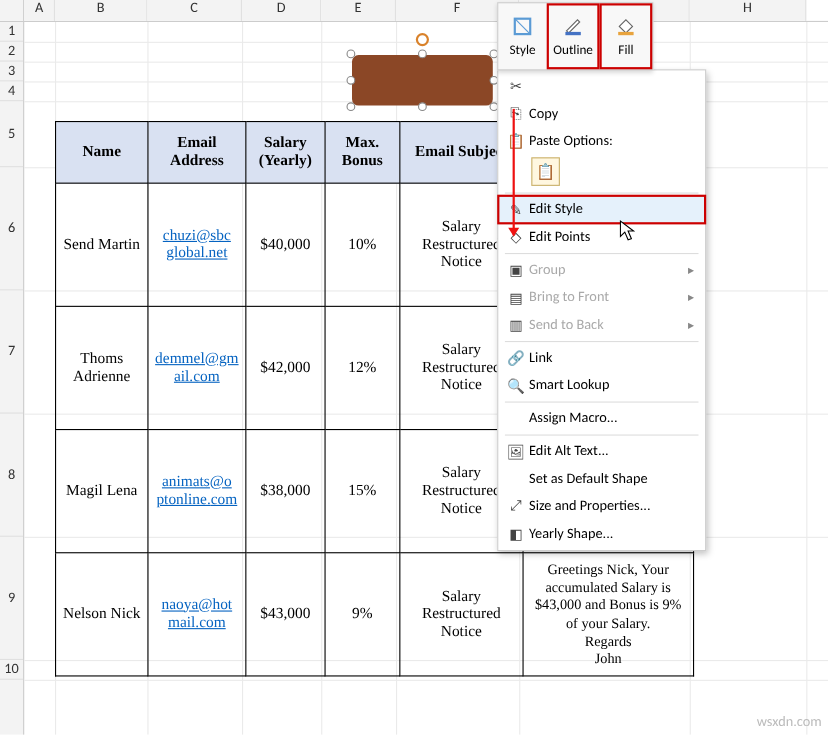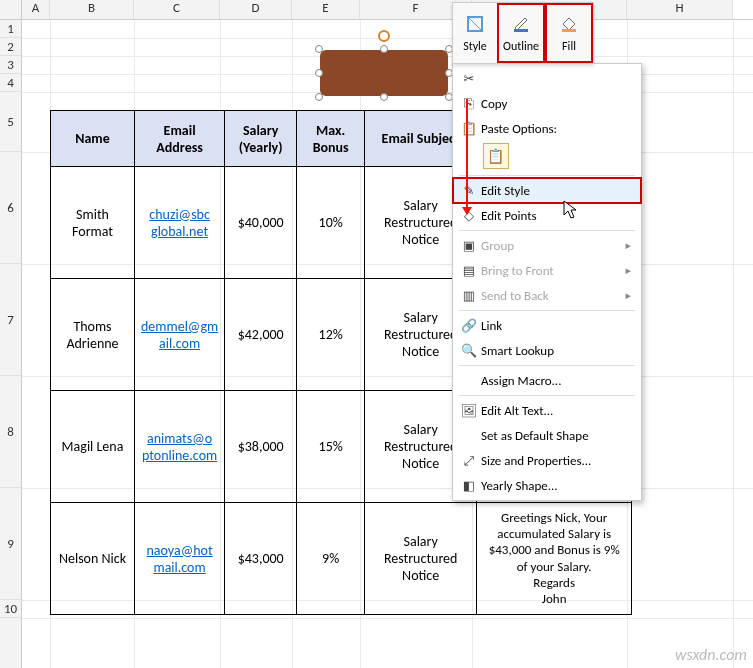--- a/index.html
+++ b/index.html
@@ -25,20 +25,21 @@
       background:#f3f3f3; border-right:1px solid #ccc;
     }
     .row-head { text-align:center; font-size:13px; color:#333; border-bottom:1px solid #e0e0e0; display:flex;align-items:center;justify-content:center;}
     
     .grid {
       position:absolute; top:20px; left:22px; right:0; bottom:0;
     }
     .sheet-table {
       position:absolute; top:90px; left:28px;
       border-collapse: collapse;
+      font-family: Liberation Serif, serif;
     }
     .sheet-table th {
       background:#d9e1f2; border:1px solid #000; padding:4px 6px; text-align:center;
       font-weight:bold; height:56px; vertical-align:middle;
     }
     .sheet-table td {
       border:1px solid #000; padding:4px 6px; text-align:center; vertical-align:middle;
     }
     .sheet-table a { color:#0563c1; text-decoration:underline; }
     .body-cell { font-size:13px; line-height:1.25; }
@@ -79,21 +80,21 @@
     .ctx-label{flex:1;}
     .ctx-sub{font-size:11px;color:#888;}
     .ctx-sep{height:1px;background:#ddd;margin:2px 6px;}
     .paste-row{display:flex;gap:4px;padding:2px 10px 4px 30px;}
     .paste-thumb{width:26px;height:26px;border:1px solid #c9b06a;background:#fff7e0;display:flex;align-items:center;justify-content:center;font-size:14px;}
     
     .red-arrow{position:absolute;top:79px;left:444px;width:2px;height:115px;background:#e11; z-index:6;}
     .red-arrow::after{content:"";position:absolute;bottom:-1px;left:-4px;border-left:5px solid transparent;border-right:5px solid transparent;border-top:8px solid #e11;}
     
     .cursor{position:absolute;top:200px;left:563px;z-index:8;font-size:16px;pointer-events:none;}
-    .watermark{position:absolute;right:6px;bottom:4px;font-size:16px;color:#bbb;font-style:italic;}
+    .watermark{position:absolute;right:6px;bottom:4px;font-size:13px;color:#bbb;}
   </style>
 </head>
 <body>
 
 <div class="col-headers">
   <div class="rowhead-spacer"></div>
   <div class="col-head" style="width:28px">A</div>
   <div class="col-head" style="width:84px">B</div>
   <div class="col-head" style="width:86px">C</div>
   <div class="col-head" style="width:72px">D</div>
@@ -158,21 +159,21 @@
       <th style="width:84px">Name</th>
       <th style="width:86px">Email Address</th>
       <th style="width:72px">Salary (Yearly)</th>
       <th style="width:68px">Max. Bonus</th>
       <th style="width:112px">Email Subject</th>
       <th style="width:155px">Email Body</th>
     </tr>
     </tbody>
       <tbody id="tablebody">
         <tr style="height: 112px;">
-          <td>Smith Format</td>
+          <td>Send Martin</td>
           <td><a href="#">chuzi@sbc<wbr>global.ne<wbr>t</a></td>
           <td>$40,000</td>
           <td>10%</td>
           <td>Salary<br>Restructured<br>Notice</td>
           <td class="body-cell">Greetings Martin, Your accumulated Salary is $40,000 and Bonus is 10% of your Salary.<br>Regards<br>John</td>
         </tr>
         <tr style="height: 112px;">
           <td>Thoms Adrienne</td>
           <td><a href="#">demmel@gm<wbr>ail.com</a></td>
           <td>$42,000</td>

